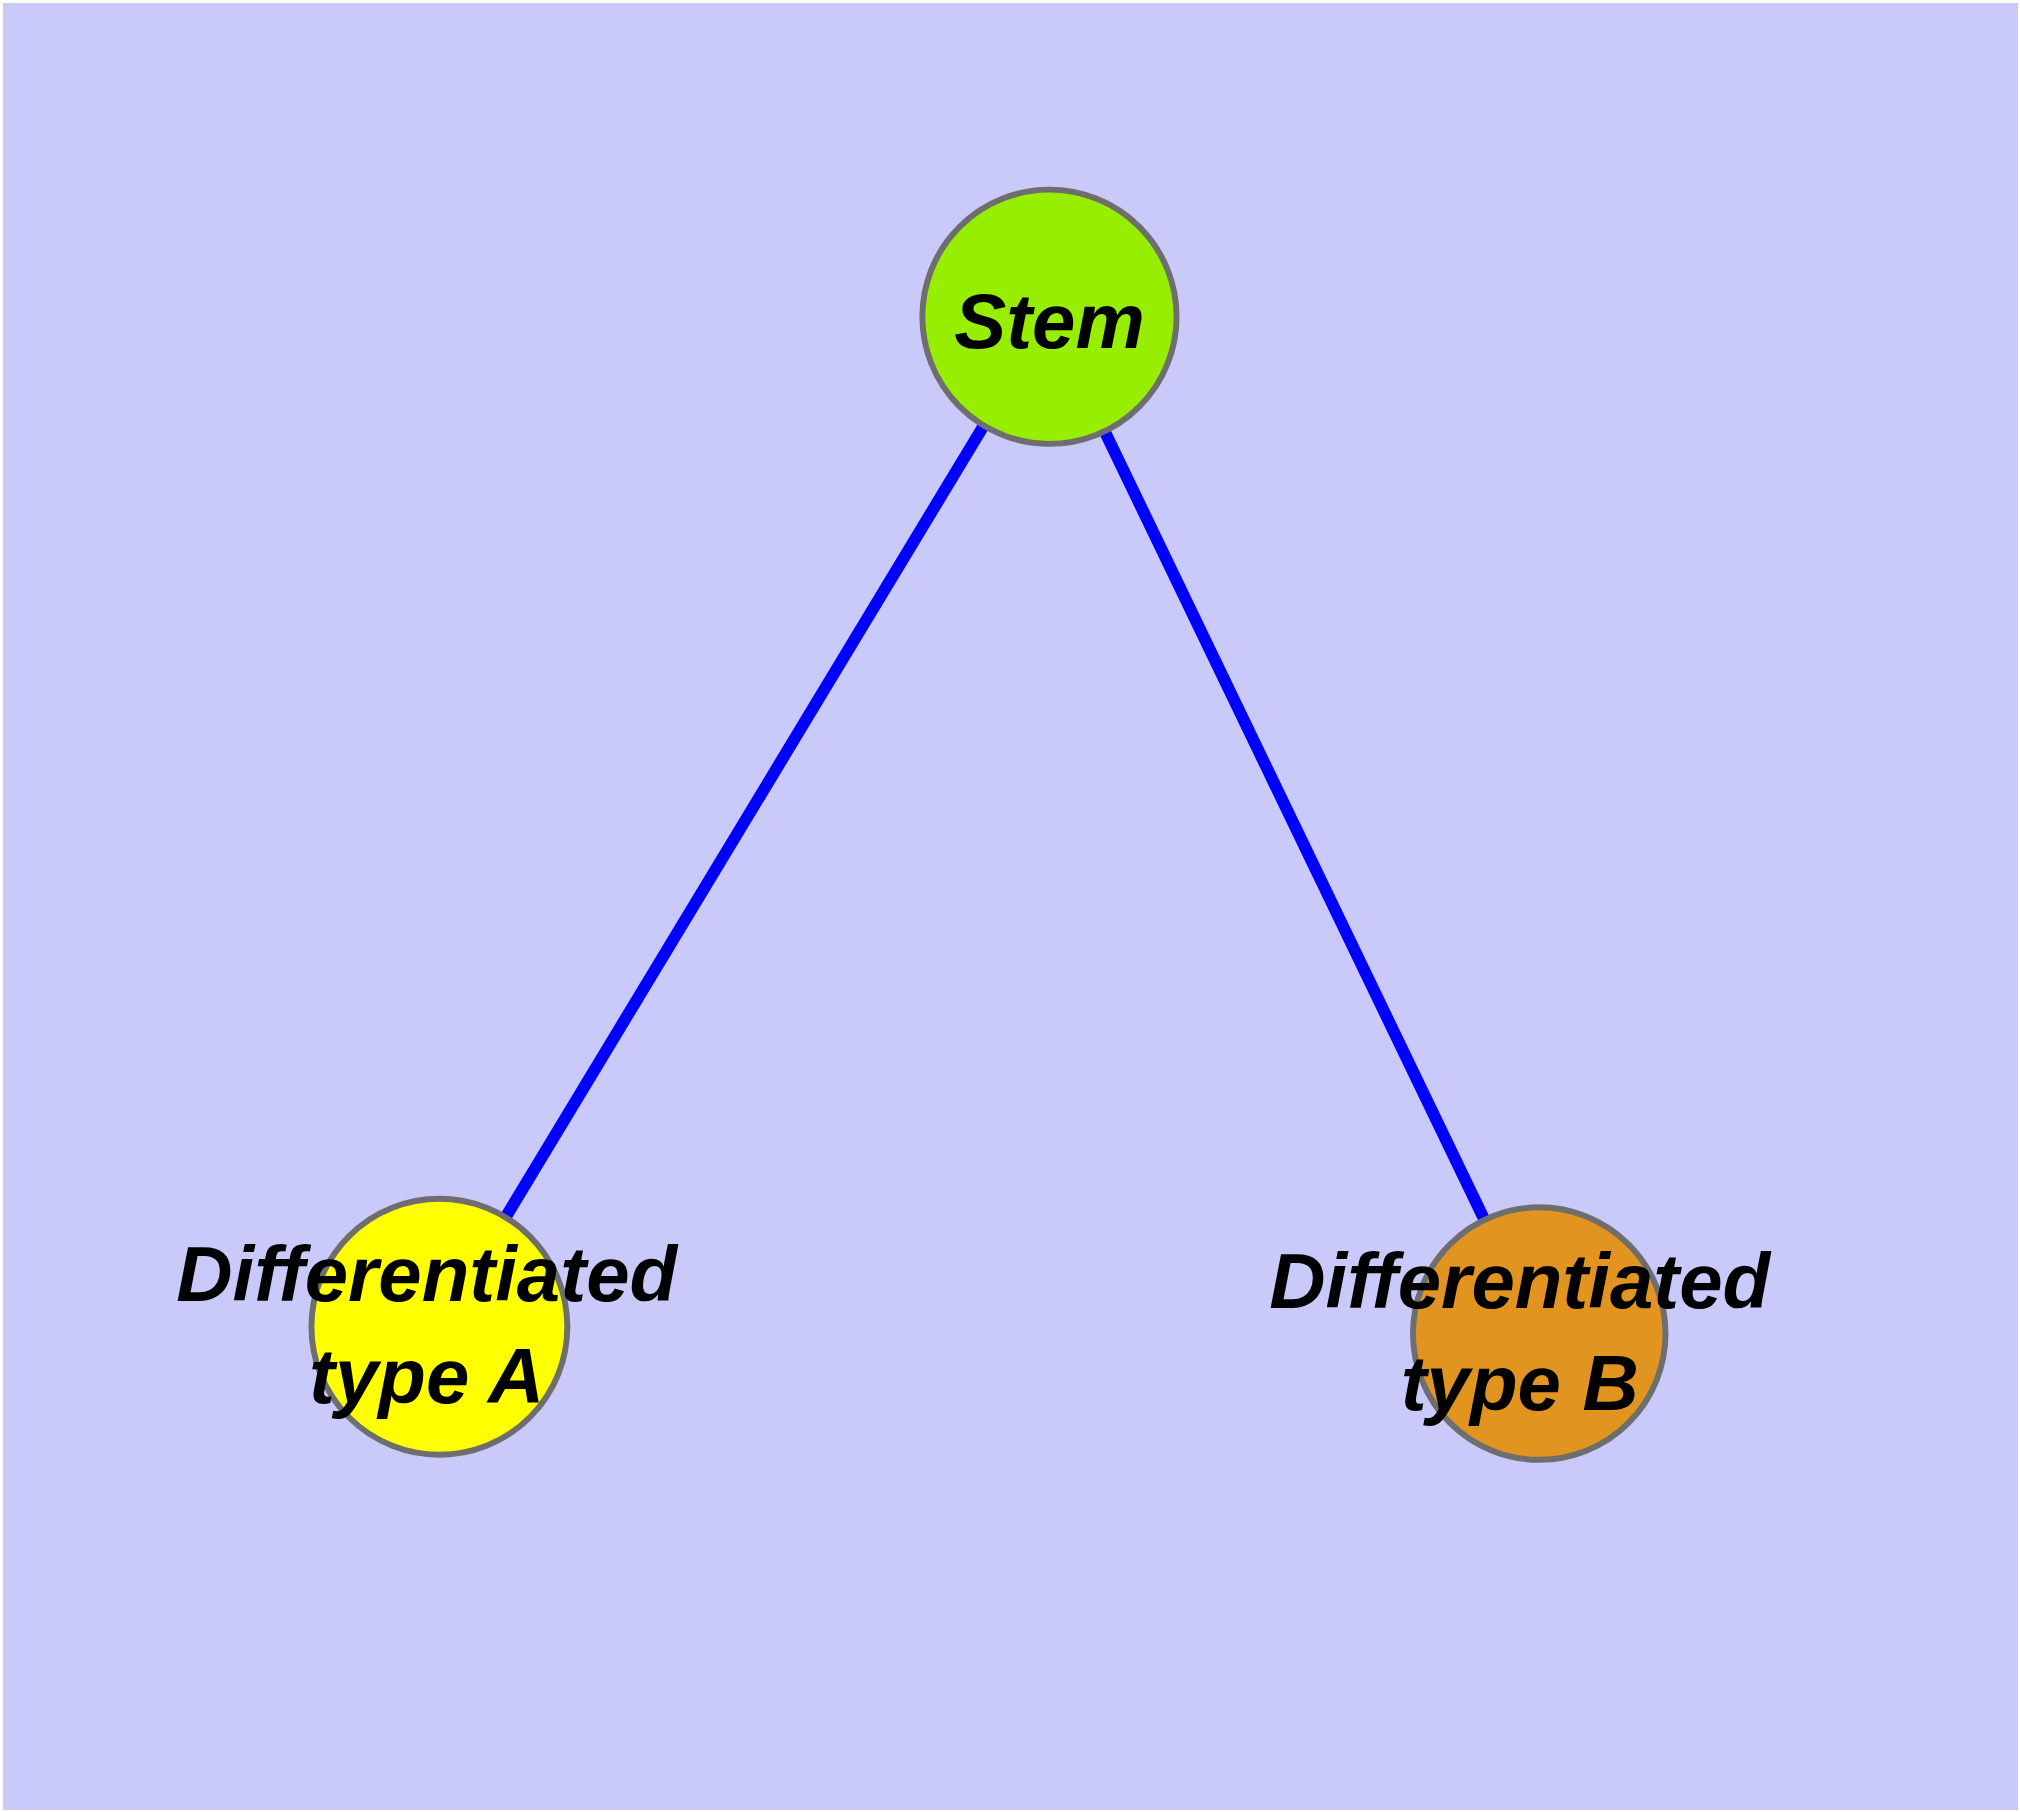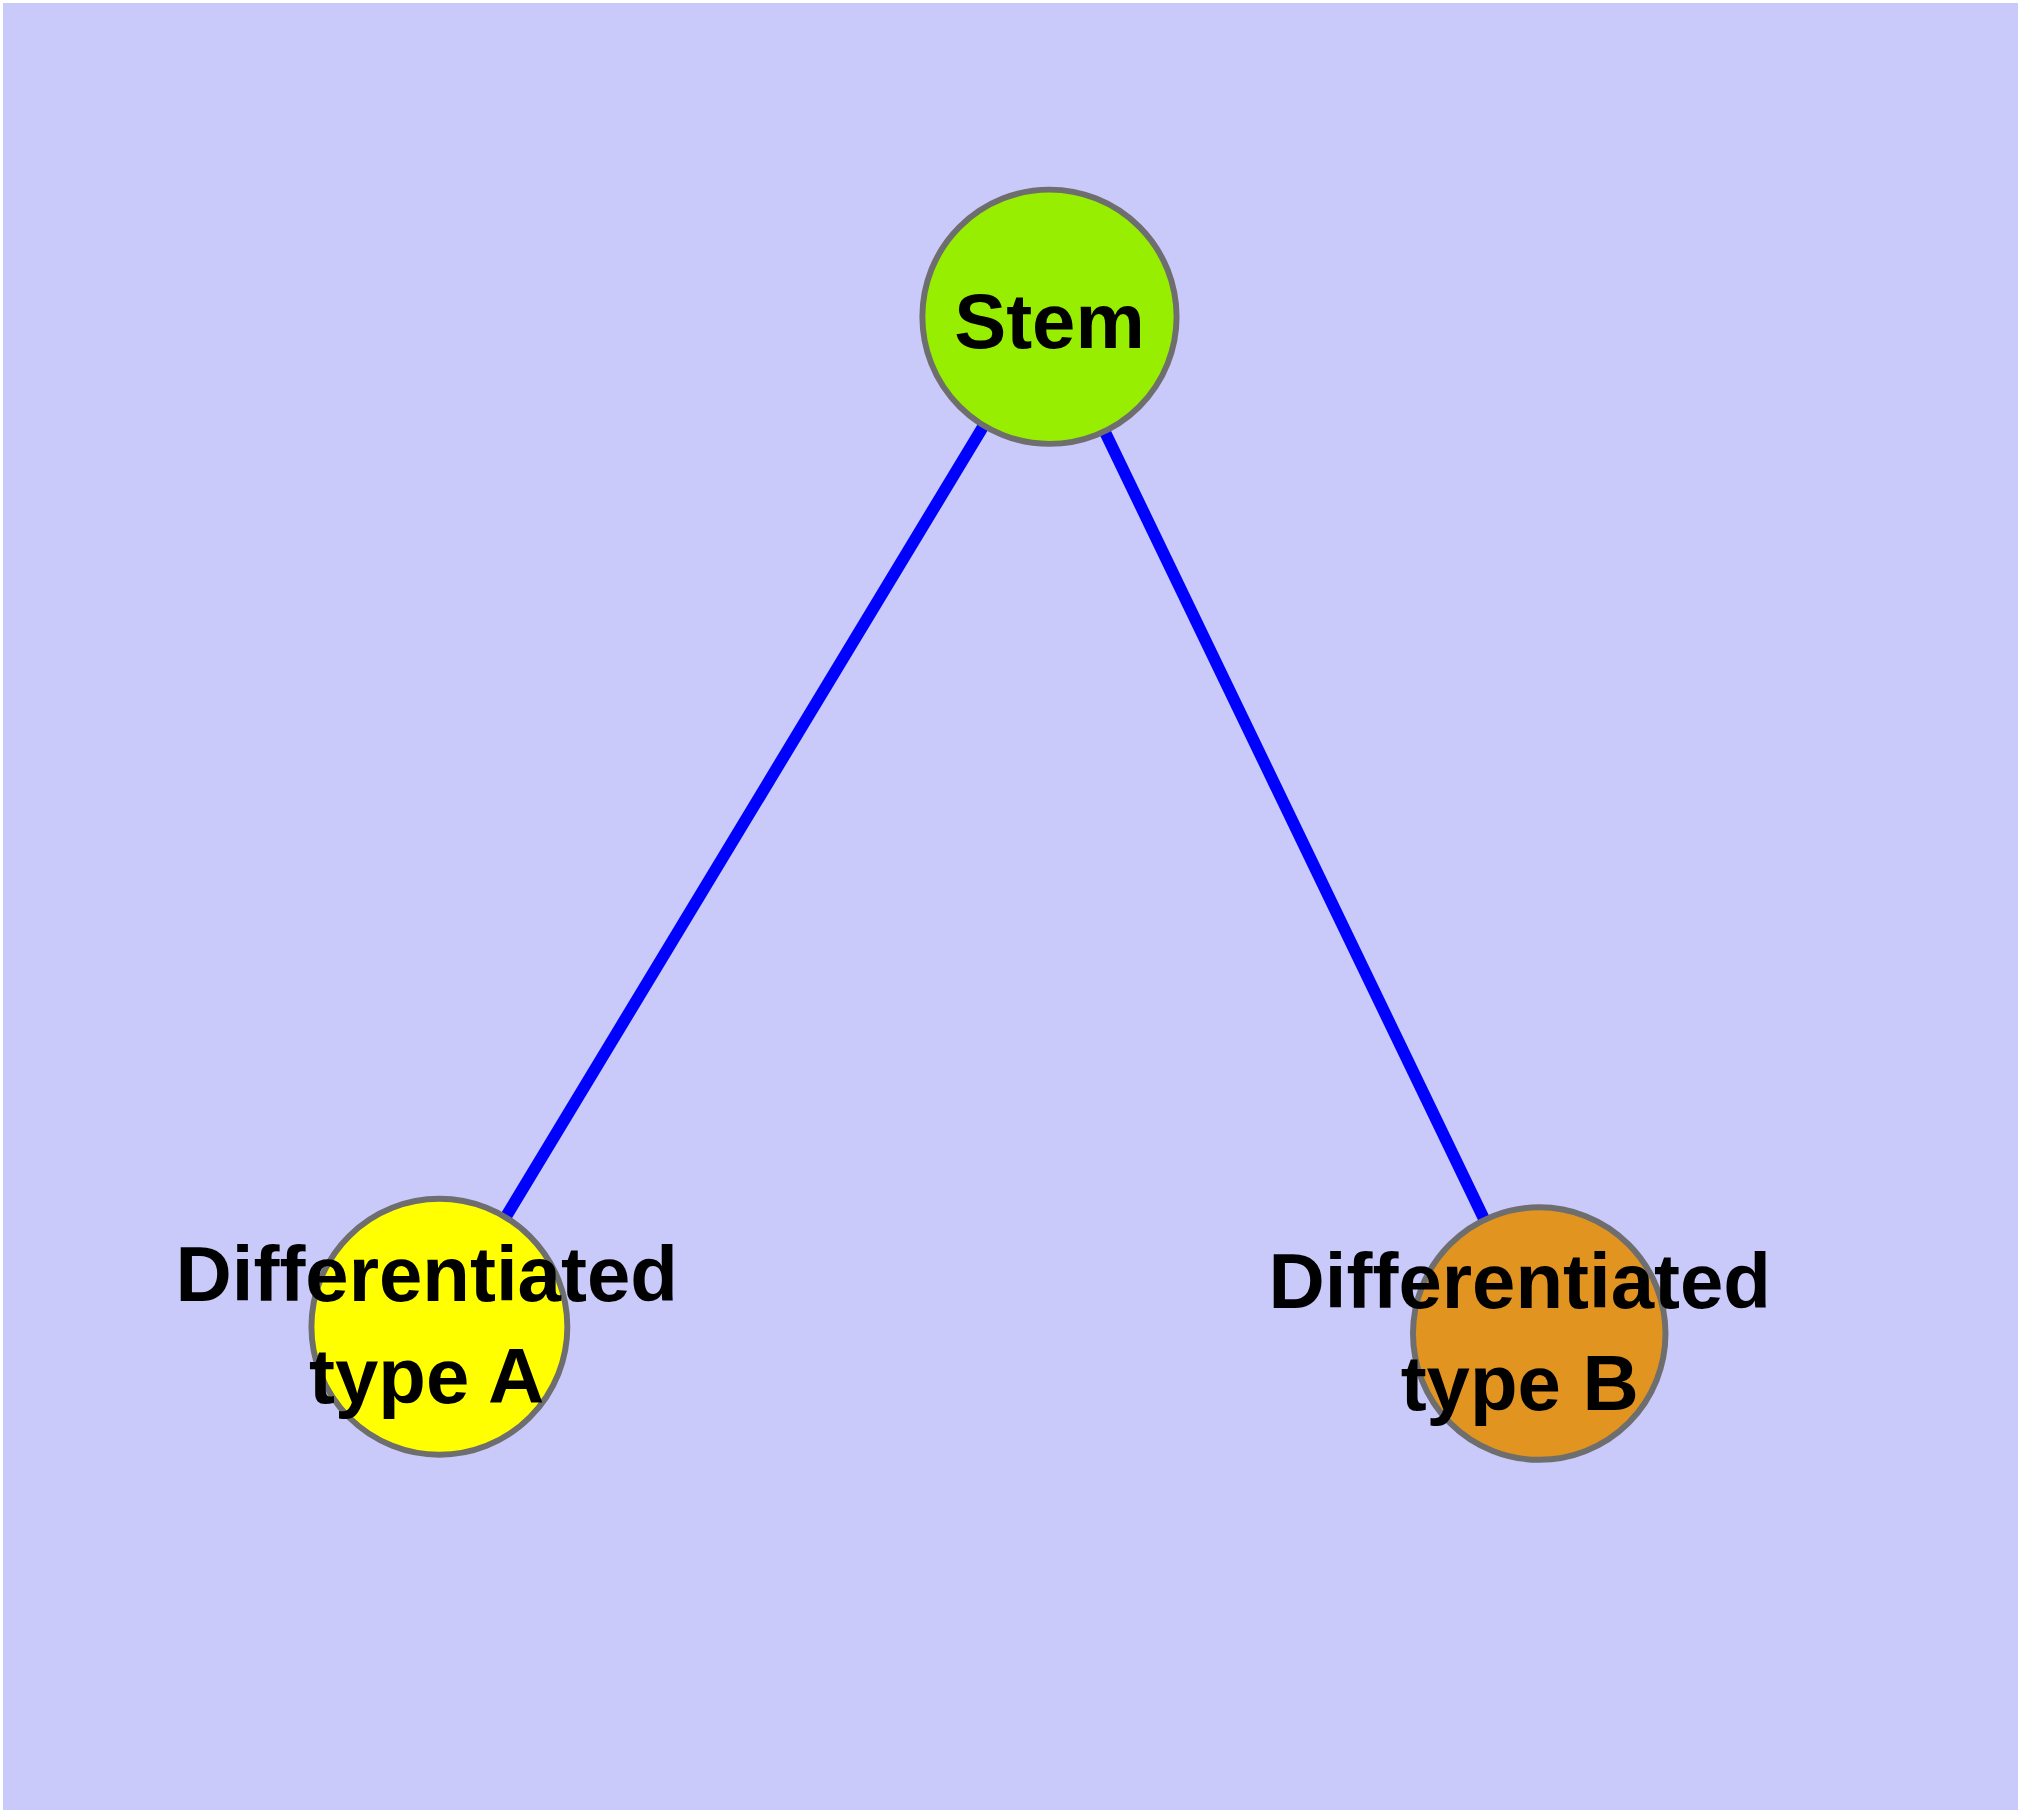--- a/index.html
+++ b/index.html
@@ -10,20 +10,21 @@
     height: 1812px;
     overflow: hidden;
   }
   .stage {
     position: absolute;
     left: 2.5px;
     top: 2.5px;
     width: 2015px;
     height: 1807px;
     background: #C9C9FA;
+    font-style: italic;
   }
   svg {
     display: block;
     width: 100%;
     height: 100%;
   }
   text {
     font-family: "Liberation Sans", sans-serif;
     font-weight: bold;
     font-size: 92px;

